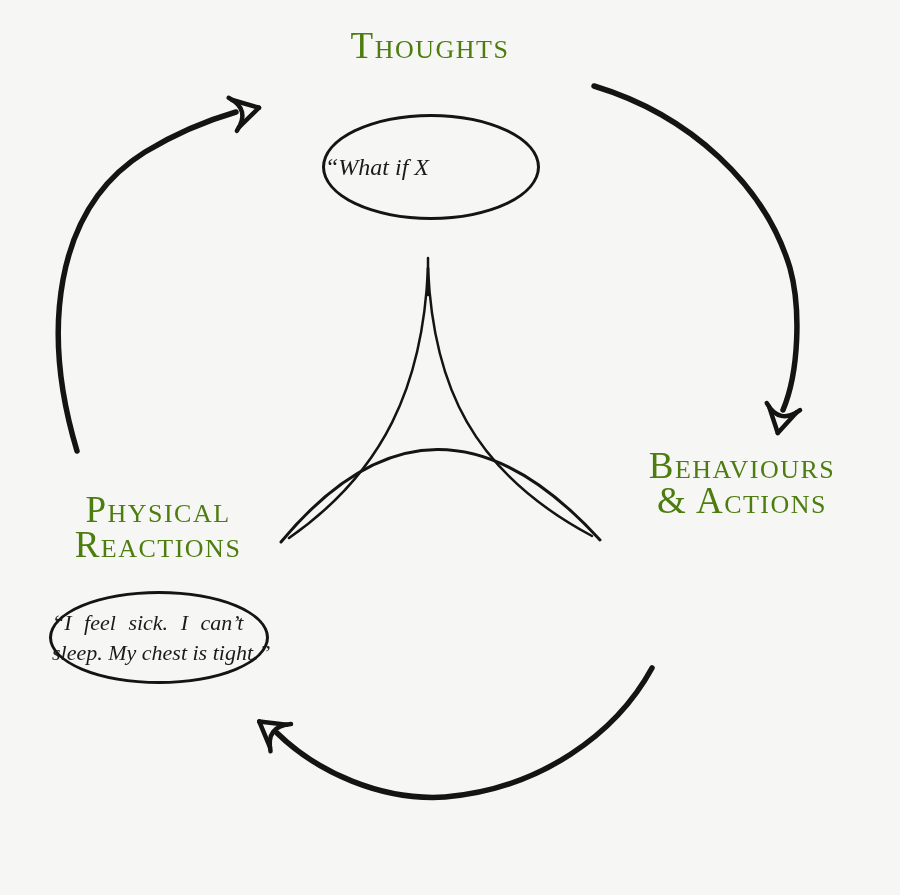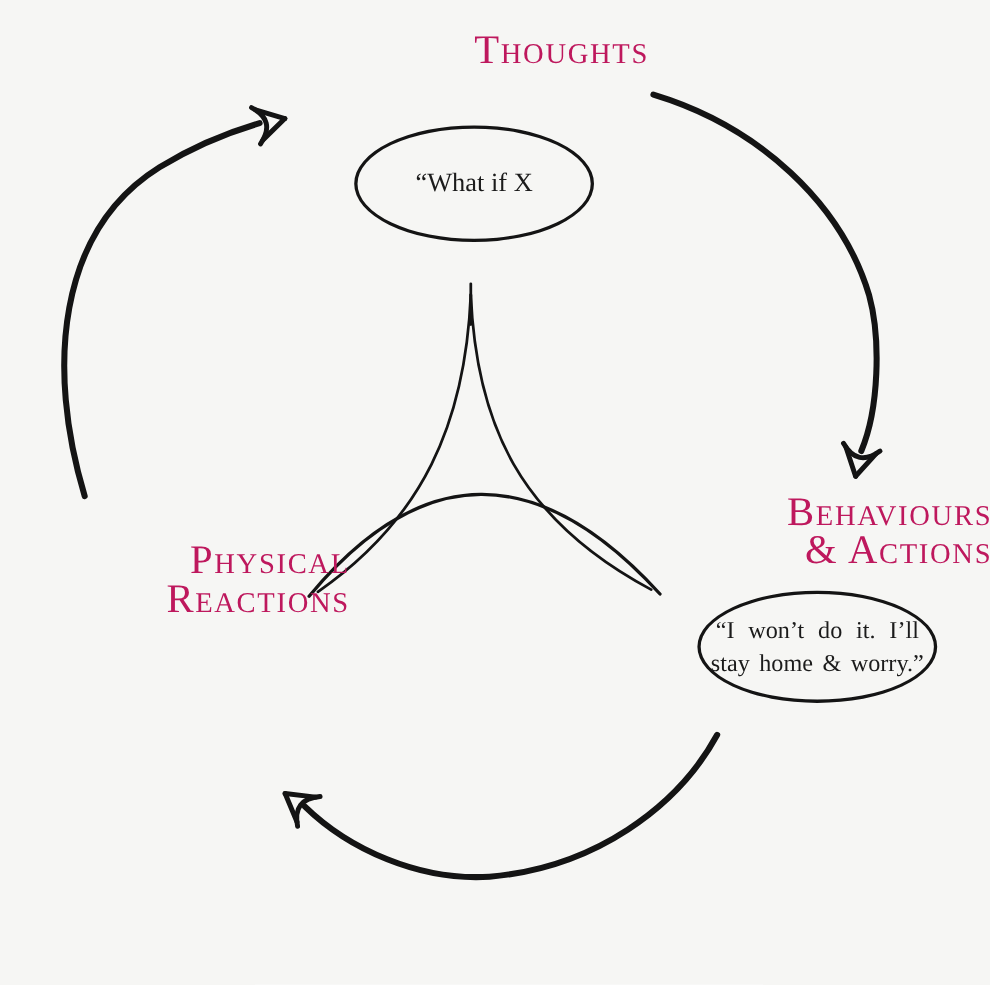--- a/index.html
+++ b/index.html
@@ -18,39 +18,40 @@
   .lines-layer {
     position: absolute;
     left: 0;
     top: 0;
     width: 900px;
     height: 895px;
   }
   .node-title {
     position: absolute;
     width: 320px;
-    text-align: right;
+    text-align: center;
     font-variant: small-caps;
     font-size: 37px;
     line-height: 35px;
     letter-spacing: 1.5px;
-    color: #be185d;
+    color: #4d7c0f;
   }
   .node-title span { display: block; }
   .bubble {
     position: absolute;
     box-sizing: border-box;
     border: 3px solid #141414;
     border-radius: 50%;
     background: transparent;
     display: flex;
     flex-direction: column;
-    align-items: center;
+    align-items: flex-start;
     justify-content: center;
     text-align: center;
+    font-style: italic;
     color: #1b1b1b;
   }
   .bubble span {
     display: block;
     white-space: nowrap;
   }
   .bubble-top { font-size: 24px; line-height: 31px; }
   .bubble-side { font-size: 22px; line-height: 30px; }
   .spread { word-spacing: 0.32em; }
   .spread-sm { word-spacing: 0.14em; }
@@ -92,23 +93,23 @@
     <span>Thoughts</span>
   </div>
   <div class="bubble bubble-top" style="left:322px; top:114px; width:218px; height:106px;">
     <span>“What if X</span>
   </div>
 
   <div class="node-title" style="left:582px; top:448px;">
     <span>Behaviours</span>
     <span>&amp; Actions</span>
   </div>
-  <div class="bubble bubble-side" style="left:634px; top:537px; width:218px; height:102px;">
-    <span class="spread">“I won’t do it. I’ll</span>
-    <span class="spread-sm">stay home &amp; worry.”</span>
-  </div>
 
   <div class="node-title" style="left:-2px; top:492px;">
     <span>Physical</span>
     <span>Reactions</span>
   </div>
+  <div class="bubble bubble-side" style="left:49px; top:591px; width:220px; height:93px;">
+    <span class="spread">“I feel sick. I can’t</span>
+    <span>sleep. My chest is tight.”</span>
+  </div>
 
 </div>
 
 </body></html>

